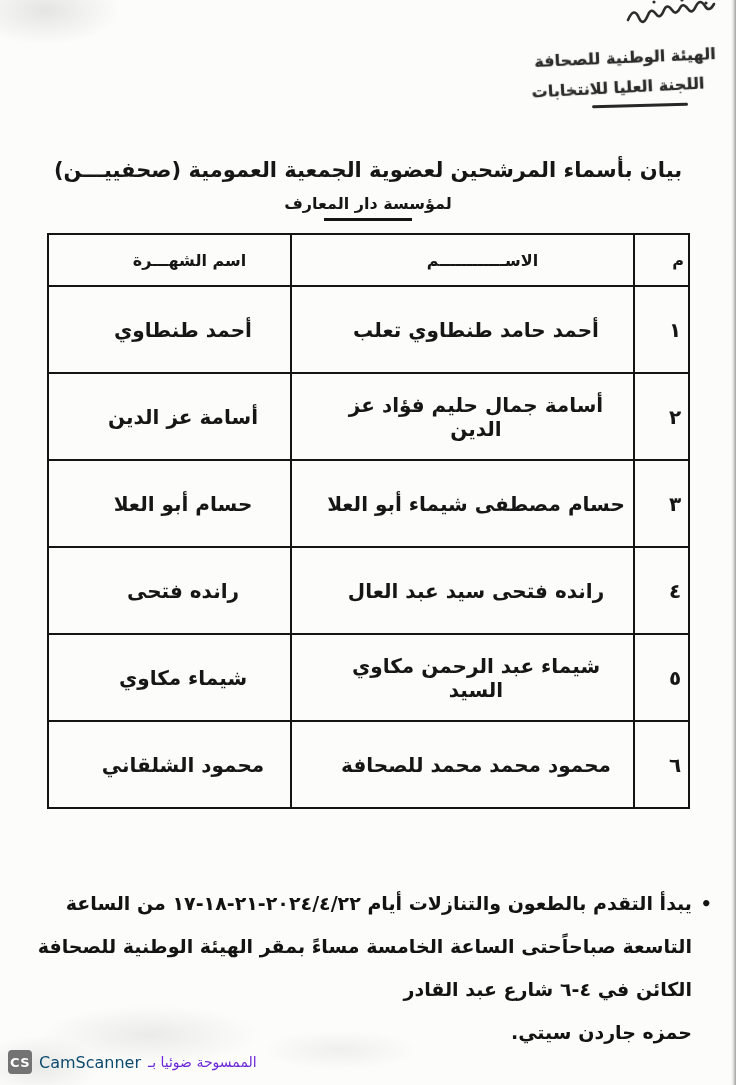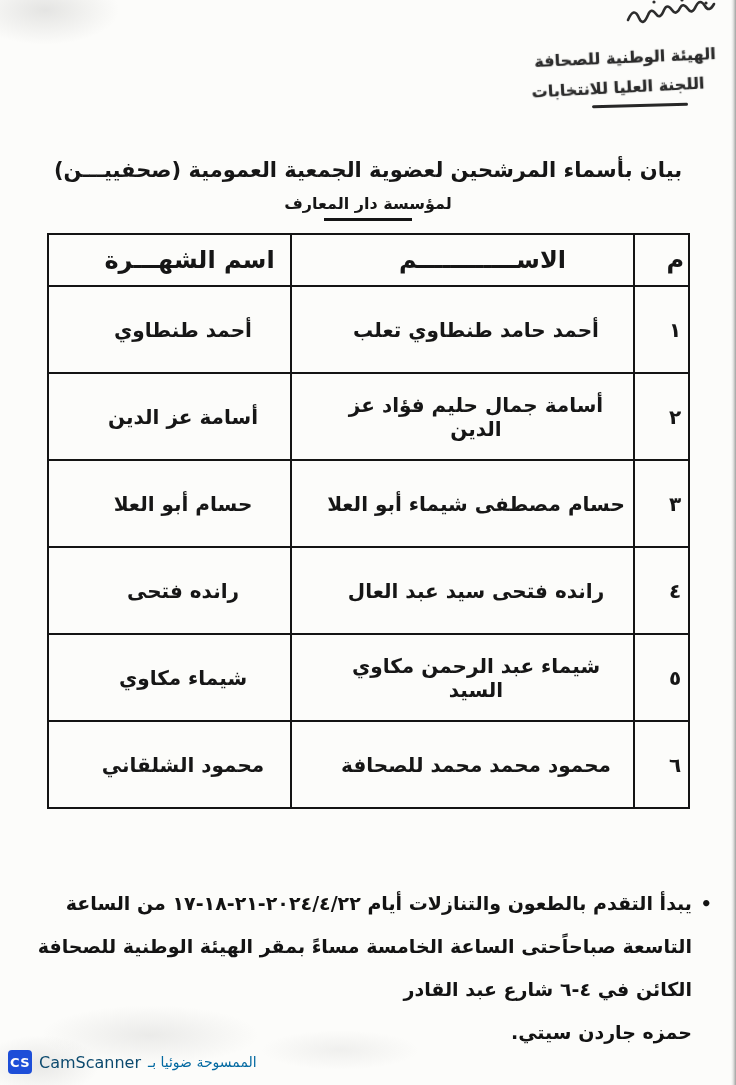--- a/index.html
+++ b/index.html
@@ -36,39 +36,39 @@
   .title-line1{font-size:21px;font-weight:bold;letter-spacing:0;margin-top:16px;}
   .title-line2{font-size:16px;font-weight:bold;margin-top:12px;}
   .title-underline{width:88px;height:3px;background:#151515;margin:5px auto 0;}
 
   
   table.roster{position:absolute;top:233px;left:47px;width:641px;height:566px;
     border-collapse:collapse;direction:rtl;table-layout:fixed;}
   table.roster th,table.roster td{
     border:2.5px solid #141414;text-align:center;vertical-align:middle;
     font-weight:bold;padding:0 4px;}
-  table.roster th{height:50px;font-size:24px;padding-left:44px;}
+  table.roster th{height:50px;font-size:16px;padding-left:44px;}
   table.roster td{height:85px;font-size:20px;padding-left:31px;}
   col.c-idx{width:55px;} col.c-name{width:343px;} col.c-nick{width:243px;}
   td.idx{font-size:19px;}
 
   
   .footnote{position:absolute;top:882px;right:24px;left:28px;direction:rtl;
     font-weight:bold;font-size:19px;line-height:43px;color:#131313;}
   .footnote .para{position:relative;padding-right:20px;text-align:right;}
   .footnote .bullet{position:absolute;right:0;top:0;font-size:18px;}
   .date-ltr{direction:ltr;unicode-bidi:isolate;}
 
   
   .camscanner{position:absolute;left:8px;top:1050px;display:flex;align-items:center;gap:7px;}
-  .cs-badge{width:24px;height:24px;border-radius:4px;background:#1d4ed8;
+  .cs-badge{width:24px;height:24px;border-radius:4px;background:#737373;
     color:#fdfdfd;font-size:13px;font-weight:bold;display:flex;
     align-items:center;justify-content:center;letter-spacing:.5px;}
   .cs-brand{color:#0c4a6e;font-size:16px;}
-  .cs-arabic{color:#0369a1;font-size:14px;direction:rtl;}
+  .cs-arabic{color:#6d28d9;font-size:14px;direction:rtl;}
 </style>
 </head>
 <body>
 
 <div class="page">
 
   <div class="smudge a"></div>
   <div class="smudge b"></div>
   <div class="smudge c"></div>
   <div class="smudge d"></div>

